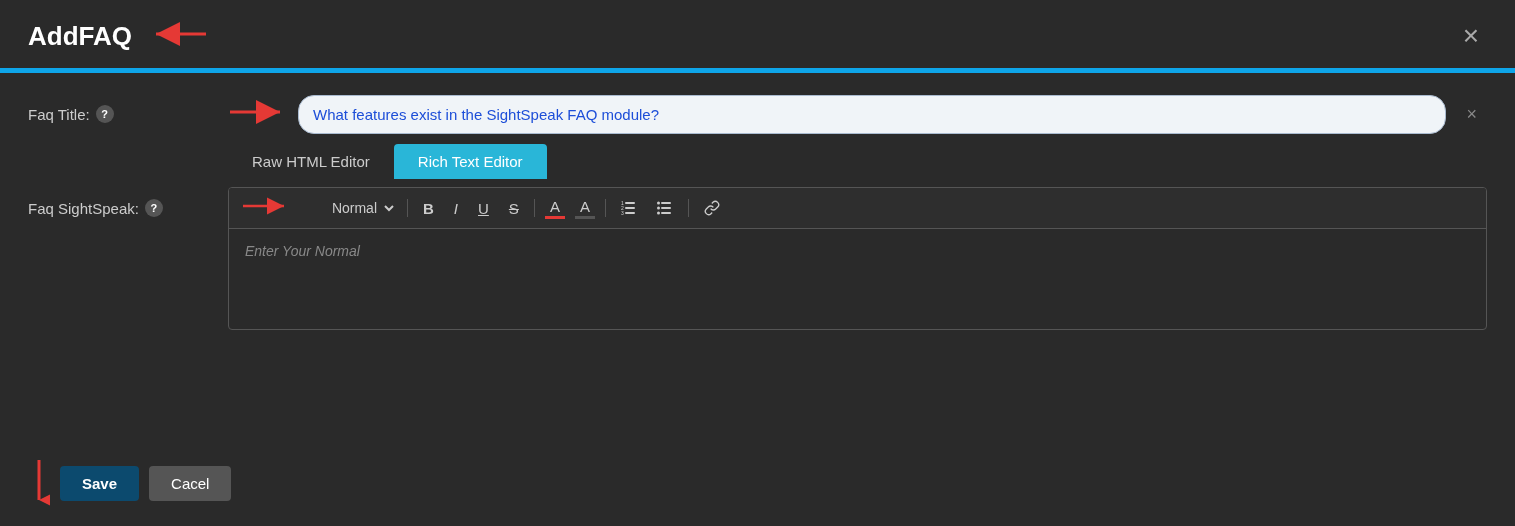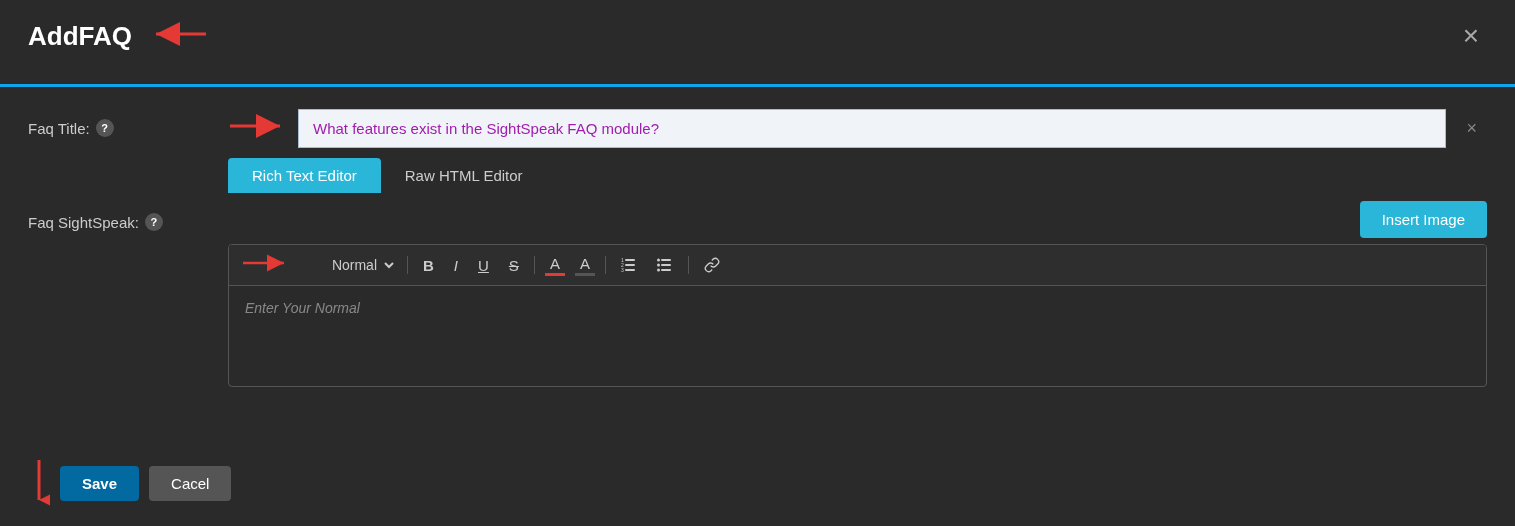--- a/index.html
+++ b/index.html
@@ -19,22 +19,22 @@
       height: 100%;
       display: flex;
       flex-direction: column;
       padding: 0;
     }
 
     .modal-header {
       display: flex;
       align-items: center;
       justify-content: space-between;
-      padding: 18px 28px 30px 28px;
-      border-bottom: 3px solid #0ea5e9;
+      padding: 18px 28px 14px 28px;
+      border-bottom: 5px solid #0ea5e9;
     }
 
     .modal-title-row {
       display: flex;
       align-items: center;
       gap: 16px;
     }
 
     .modal-title {
       font-size: 26px;
@@ -107,24 +107,24 @@
     .faq-title-arrow {
       color: #e53935;
       font-size: 22px;
       flex-shrink: 0;
     }
 
     .title-input {
       flex: 1;
       background: #f0f4f8;
       border: 1px solid #aabbd0;
-      border-radius: 0;
+      border-radius: 16px;
       padding: 10px 14px;
       font-size: 15px;
-      color: #a21caf;
+      color: #1d4ed8;
       outline: none;
     }
 
     .title-input-clear {
       color: #888;
       font-size: 18px;
       cursor: pointer;
       padding: 8px 10px;
     }
 
@@ -255,21 +255,21 @@
     }
 
     .modal-footer {
       display: flex;
       align-items: center;
       gap: 10px;
       padding: 12px 28px 18px 28px;
     }
 
     .save-btn {
-      background: #0369a1;
+      background: #0c4a6e;
       color: #ffffff;
       border: none;
       border-radius: 4px;
       padding: 9px 22px;
       font-size: 15px;
       font-weight: 600;
       cursor: pointer;
     }
 
     .cancel-btn {
@@ -329,36 +329,33 @@
                 </marker>
               </defs>
               <line x1="2" y1="12" x2="52" y2="12" stroke="#e53935" stroke-width="3" marker-end="url(#arrowhead2)"></line>
             </svg>
           </span>
           <input class="title-input" type="text" value="What features exist in the SightSpeak FAQ module?" style="">
           <span class="title-input-clear">×</span>
         </div>
 
         <div class="editor-tabs">
+          <button class="tab-btn inactive">Raw HTML Editor</button>
           <button class="tab-btn active">Rich Text Editor</button>
-          <button class="tab-btn inactive">Raw HTML Editor</button>
         </div>
       </div>
     </div>
 
     <div class="description-section">
       <div class="description-label">
         <span>Faq SightSpeak:</span>
         <span class="help-icon">?</span>
       </div>
       <div class="description-control">
 
-        <div class="insert-image-row">
-          <button class="insert-image-btn">Insert Image</button>
-        </div>
 
         <div class="rich-editor">
           <div class="editor-toolbar">
 
             <span style="color:#e53935; margin-right:4px;">
               <svg width="50" height="20" viewBox="0 0 50 20">
                 <defs>
                   <marker id="arrowhead3" markerWidth="7" markerHeight="7" refX="7" refY="3.5" orient="auto">
                     <polygon points="0 0, 7 3.5, 0 7" fill="#e53935"></polygon>
                   </marker>

